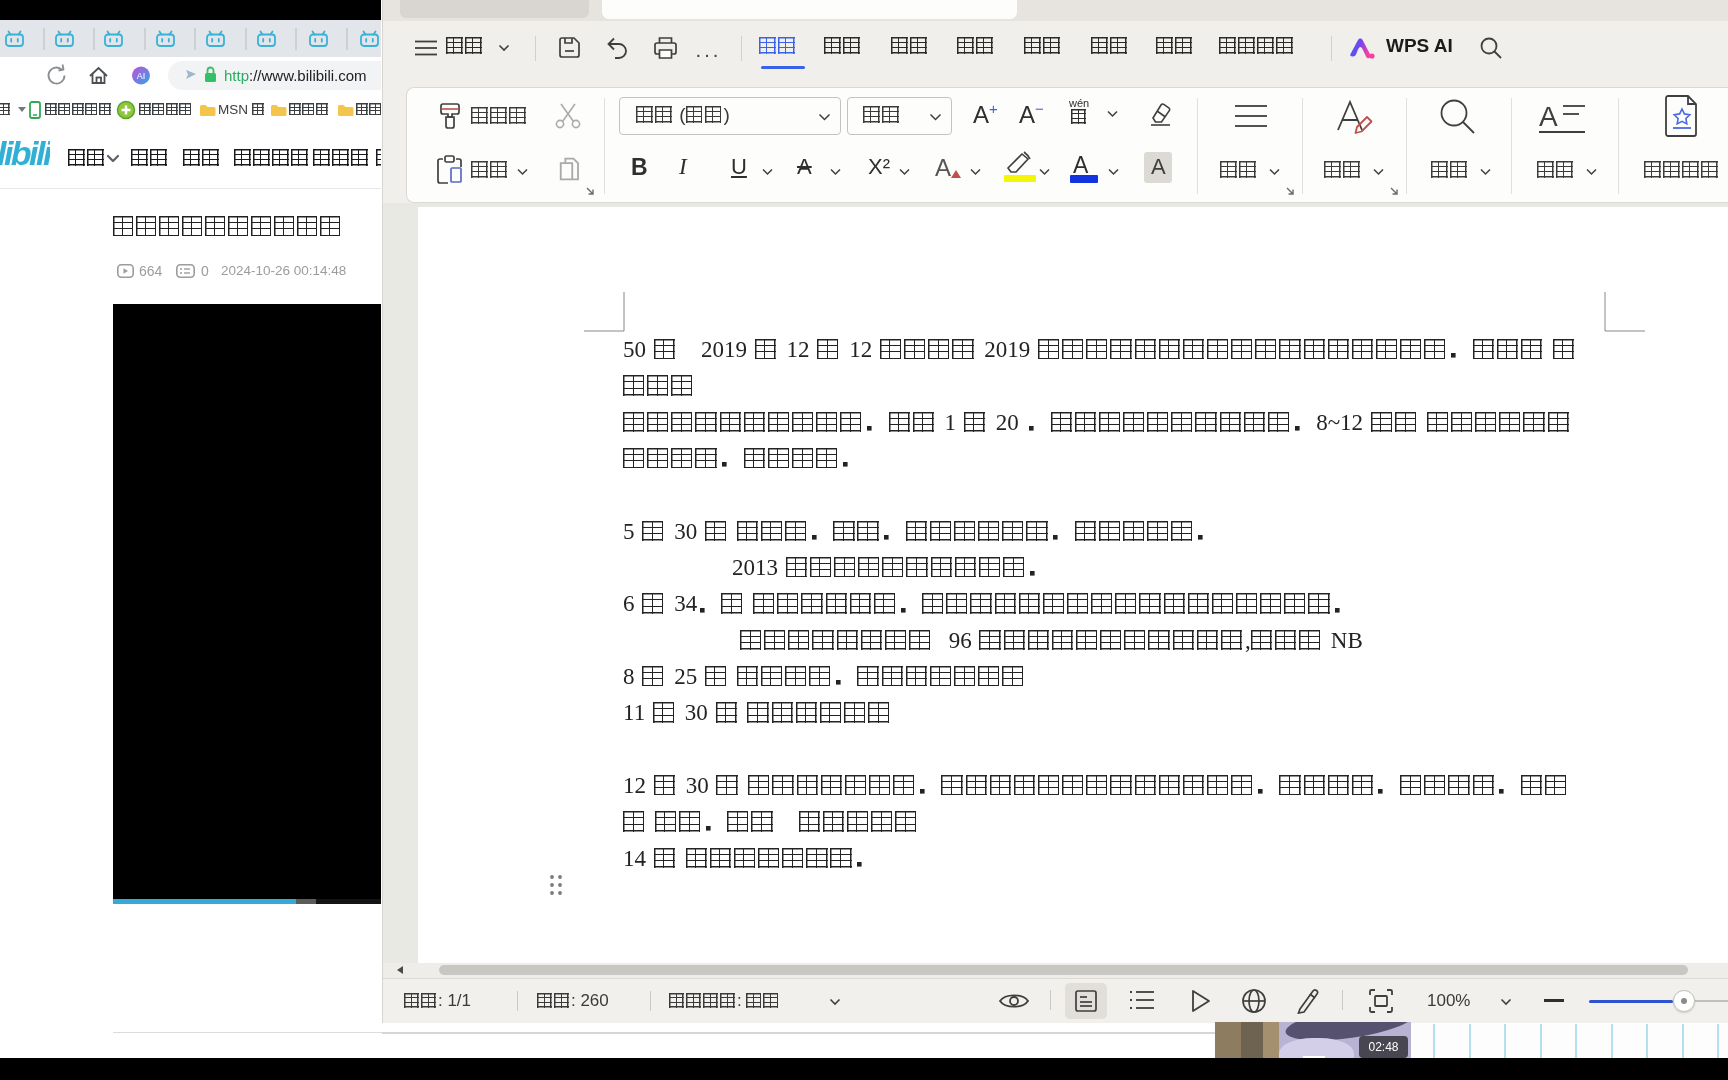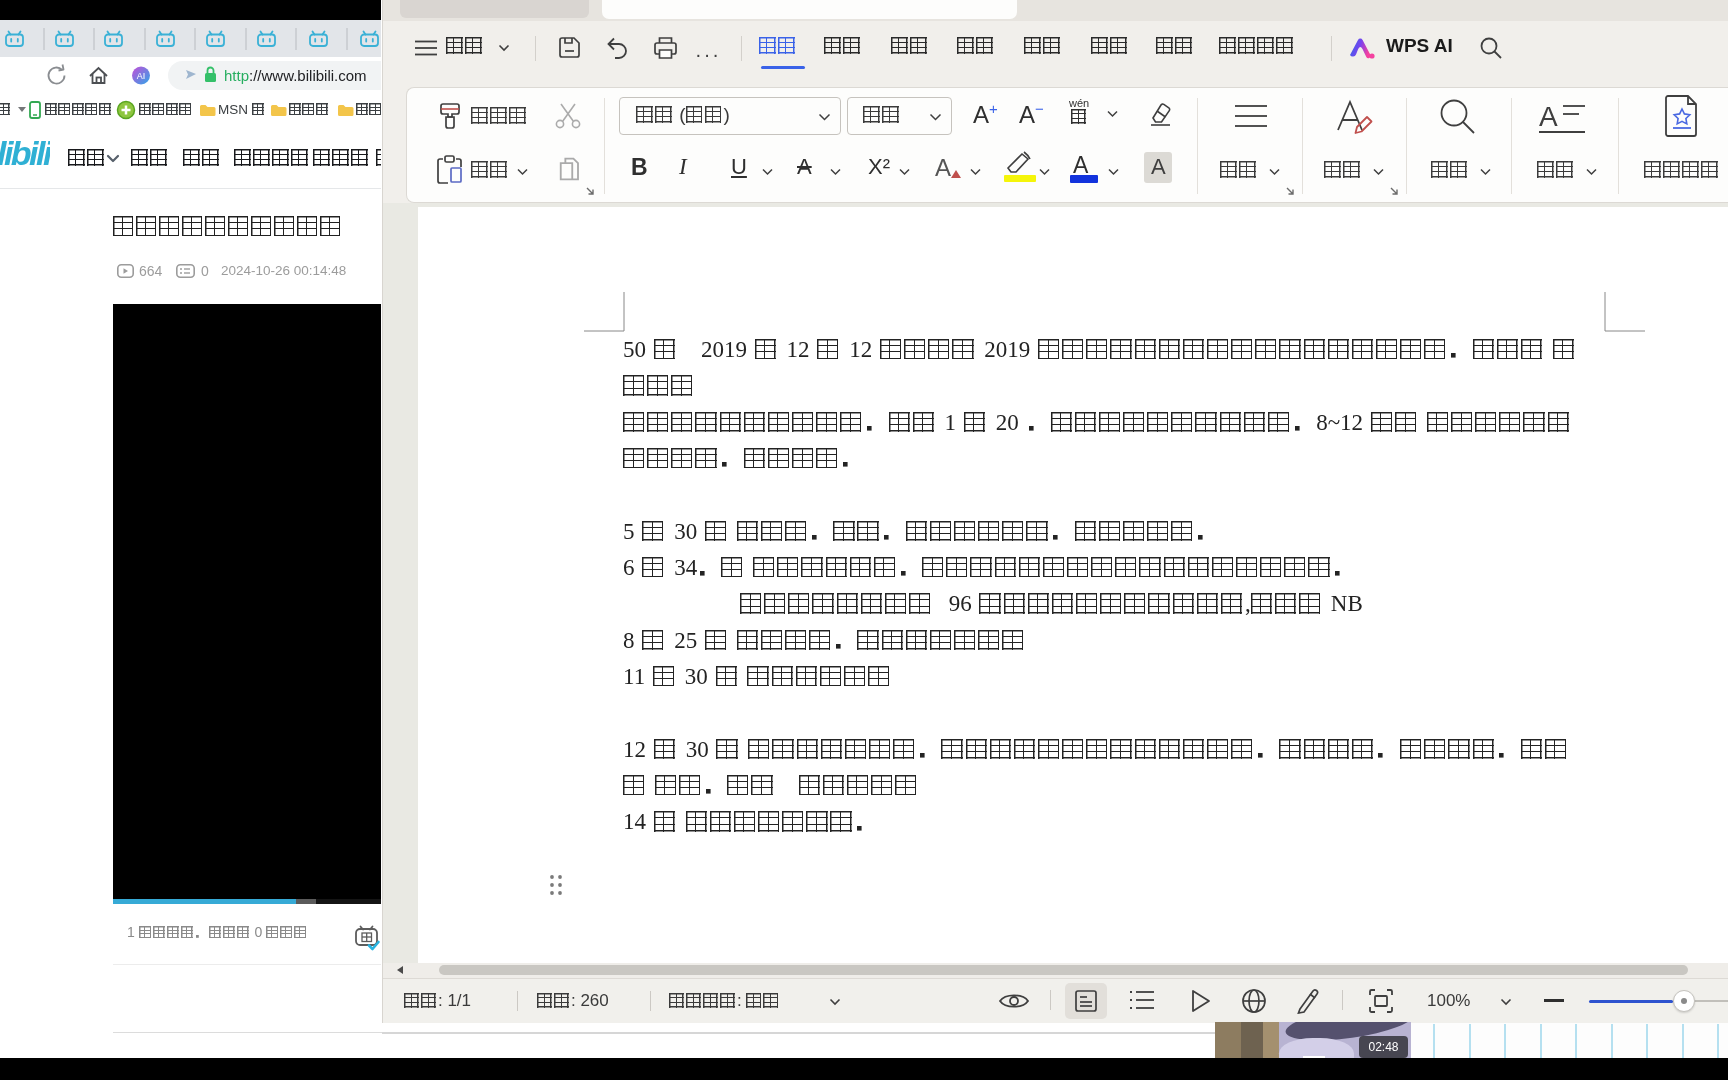--- a/index.html
+++ b/index.html
@@ -153,34 +153,20 @@
     <div class="abs" style="left:108px;top:1px;font-size:13.5px;">2024-10-26 00:14:48</div>
   </div>
 
   <div class="abs" style="left:113px;top:304px;width:268px;height:595px;background:#000;"></div>
 
   <div class="abs" style="left:113px;top:899px;width:268px;height:5px;background:#141414;">
     <div class="abs" style="left:0;top:0;width:183px;height:5px;background:#36aad6;"></div>
     <div class="abs" style="left:183px;top:0;width:20px;height:5px;background:#5b5b5b;"></div>
   </div>
 
-  <div class="abs" id="danmaku" style="left:113px;top:904px;width:268px;height:61px;background:#fff;border-bottom:1px solid #ececec;box-sizing:border-box;">
-    <div class="abs" style="left:14px;top:20px;font-size:14px;color:#8a8a8a;">1 <span class="k"><i class="h"></i><i class="h"></i><i class="h"></i><i class="h"></i><i class="p"></i><i class="h"></i><i class="h"></i><i class="h"></i></span> 0 <span class="k"><i class="h"></i><i class="h"></i><i class="h"></i></span></div>
-    <svg class="abs" style="left:242px;top:21px;" width="26" height="26" viewBox="0 0 26 26">
-      <rect x="1" y="4" width="21" height="16" rx="4" fill="none" stroke="#5c5c5c" stroke-width="1.8"></rect>
-      <line x1="8" y1="4.5" x2="5.5" y2="1.5" stroke="#5c5c5c" stroke-width="1.8" stroke-linecap="round"></line>
-      <line x1="15" y1="4.5" x2="17.5" y2="1.5" stroke="#5c5c5c" stroke-width="1.8" stroke-linecap="round"></line>
-      <g stroke="#5c5c5c" stroke-width="1.3" fill="none">
-          <rect x="7" y="8" width="9.5" height="8.5"></rect>
-          <line x1="7" y1="12" x2="16.5" y2="12"></line>
-          <line x1="11.7" y1="8" x2="11.7" y2="16.5"></line>
-        </g>
-      <path d="M14 20.5 l3.5 3.5 6 -7" fill="none" stroke="#28b3e0" stroke-width="2.6" stroke-linecap="round" stroke-linejoin="round"></path>
-    </svg>
-  </div>
 
 
   <div class="abs" style="left:113px;top:1032px;width:1102px;height:1px;background:#dcdcdc;"></div>
 </div>
 
 <div class="abs" id="wps" style="left:382px;top:0;width:1346px;height:1023px;background:#f1efeb;border-left:1px solid #d8d5d0;box-sizing:border-box;">
 
   <div class="abs" style="left:0;top:0;width:1346px;height:21px;background:#e7e4df;">
     <div class="abs" style="left:17px;top:0;width:189px;height:18px;background:#d9d5d1;border-radius:0 0 6px 6px;"></div>
     <div class="abs" style="left:219px;top:0;width:415px;height:19px;background:#fdfdfc;border-radius:0 0 7px 7px;"></div>
@@ -428,20 +414,21 @@
           <path d="M6 5 V44 M6 44 H46" fill="none" stroke="#888" stroke-width="1"></path>
         </svg>
 
       <div class="abs" id="doc" style="left:205px;top:125px;width:1000px;font-family:'Liberation Serif',serif;font-size:23px;line-height:36.33px;color:#232323;white-space:nowrap;word-spacing:2px;">
         <div>50 <span class="k"><i class="h"></i></span>　2019 <span class="k"><i class="h"></i></span> 12 <span class="k"><i class="h"></i></span> 12 <span class="k"><i class="h"></i><i class="h"></i><i class="h"></i><i class="h"></i></span> 2019 <span class="k"><i class="h"></i><i class="h"></i><i class="h"></i><i class="h"></i><i class="h"></i><i class="h"></i><i class="h"></i><i class="h"></i><i class="h"></i><i class="h"></i><i class="h"></i><i class="h"></i><i class="h"></i><i class="h"></i><i class="h"></i><i class="h"></i><i class="h"></i><i class="p"></i><i class="h"></i><i class="h"></i><i class="h"></i></span> <span class="k"><i class="h"></i></span></div>
         <div><span class="k"><i class="h"></i><i class="h"></i><i class="h"></i></span></div>
         <div><span class="k"><i class="h"></i><i class="h"></i><i class="h"></i><i class="h"></i><i class="h"></i><i class="h"></i><i class="h"></i><i class="h"></i><i class="h"></i><i class="h"></i><i class="p"></i><i class="h"></i><i class="h"></i></span> 1 <span class="k"><i class="h"></i></span> 20 <span class="k"><i class="p"></i><i class="h"></i><i class="h"></i><i class="h"></i><i class="h"></i><i class="h"></i><i class="h"></i><i class="h"></i><i class="h"></i><i class="h"></i><i class="h"></i><i class="p"></i></span>8~12 <span class="k"><i class="h"></i><i class="h"></i></span>&nbsp;<span class="k"><i class="h"></i><i class="h"></i><i class="h"></i><i class="h"></i><i class="h"></i><i class="h"></i></span></div>
         <div><span class="k"><i class="h"></i><i class="h"></i><i class="h"></i><i class="h"></i><i class="p"></i><i class="h"></i><i class="h"></i><i class="h"></i><i class="h"></i><i class="p"></i></span></div>
         <div>&nbsp;</div>
         <div>5 <span class="k"><i class="h"></i></span> 30 <span class="k"><i class="h"></i></span>&nbsp;<span class="k"><i class="h"></i><i class="h"></i><i class="h"></i><i class="p"></i><i class="h"></i><i class="h"></i><i class="p"></i><i class="h"></i><i class="h"></i><i class="h"></i><i class="h"></i><i class="h"></i><i class="h"></i><i class="p"></i><i class="h"></i><i class="h"></i><i class="h"></i><i class="h"></i><i class="h"></i><i class="p"></i></span></div>
+        <div style="padding-left:109px;">2013 <span class="k"><i class="h"></i><i class="h"></i><i class="h"></i><i class="h"></i><i class="h"></i><i class="h"></i><i class="h"></i><i class="h"></i><i class="h"></i><i class="h"></i><i class="p"></i></span></div>
         <div>6 <span class="k"><i class="h"></i></span> 34<span class="k"><i class="p"></i><i class="h"></i></span>&nbsp;<span class="k"><i class="h"></i><i class="h"></i><i class="h"></i><i class="h"></i><i class="h"></i><i class="h"></i><i class="p"></i><i class="h"></i><i class="h"></i><i class="h"></i><i class="h"></i><i class="h"></i><i class="h"></i><i class="h"></i><i class="h"></i><i class="h"></i><i class="h"></i><i class="h"></i><i class="h"></i><i class="h"></i><i class="h"></i><i class="h"></i><i class="h"></i><i class="h"></i><i class="p"></i></span></div>
         <div style="padding-left:117px;"><span class="k"><i class="h"></i><i class="h"></i><i class="h"></i><i class="h"></i><i class="h"></i><i class="h"></i><i class="h"></i><i class="h"></i></span>&nbsp; 96 <span class="k"><i class="h"></i><i class="h"></i><i class="h"></i><i class="h"></i><i class="h"></i><i class="h"></i><i class="h"></i><i class="h"></i><i class="h"></i><i class="h"></i><i class="h"></i></span>,<span class="k"><i class="h"></i><i class="h"></i><i class="h"></i></span> NB</div>
         <div>8 <span class="k"><i class="h"></i></span> 25 <span class="k"><i class="h"></i></span>&nbsp;<span class="k"><i class="h"></i><i class="h"></i><i class="h"></i><i class="h"></i><i class="p"></i><i class="h"></i><i class="h"></i><i class="h"></i><i class="h"></i><i class="h"></i><i class="h"></i><i class="h"></i></span></div>
         <div>11 <span class="k"><i class="h"></i></span> 30 <span class="k"><i class="h"></i></span>&nbsp;<span class="k"><i class="h"></i><i class="h"></i><i class="h"></i><i class="h"></i><i class="h"></i><i class="h"></i></span></div>
         <div>&nbsp;</div>
         <div>12 <span class="k"><i class="h"></i></span> 30 <span class="k"><i class="h"></i></span>&nbsp;<span class="k"><i class="h"></i><i class="h"></i><i class="h"></i><i class="h"></i><i class="h"></i><i class="h"></i><i class="h"></i><i class="p"></i><i class="h"></i><i class="h"></i><i class="h"></i><i class="h"></i><i class="h"></i><i class="h"></i><i class="h"></i><i class="h"></i><i class="h"></i><i class="h"></i><i class="h"></i><i class="h"></i><i class="h"></i><i class="p"></i><i class="h"></i><i class="h"></i><i class="h"></i><i class="h"></i><i class="p"></i><i class="h"></i><i class="h"></i><i class="h"></i><i class="h"></i><i class="p"></i><i class="h"></i><i class="h"></i></span></div>
         <div><span class="k"><i class="h"></i></span> <span class="k"><i class="h"></i><i class="h"></i><i class="p"></i><i class="h"></i><i class="h"></i></span>　<span class="k"><i class="h"></i><i class="h"></i><i class="h"></i><i class="h"></i><i class="h"></i></span></div>
         <div>14 <span class="k"><i class="h"></i></span>&nbsp;<span class="k"><i class="h"></i><i class="h"></i><i class="h"></i><i class="h"></i><i class="h"></i><i class="h"></i><i class="h"></i><i class="p"></i></span></div>
       </div>
 

